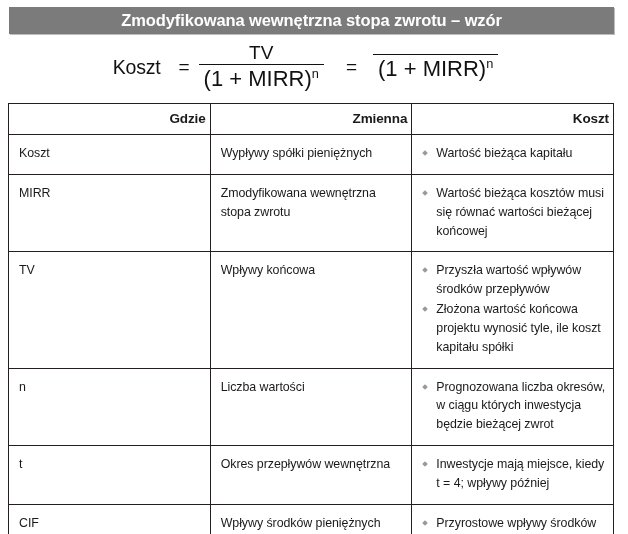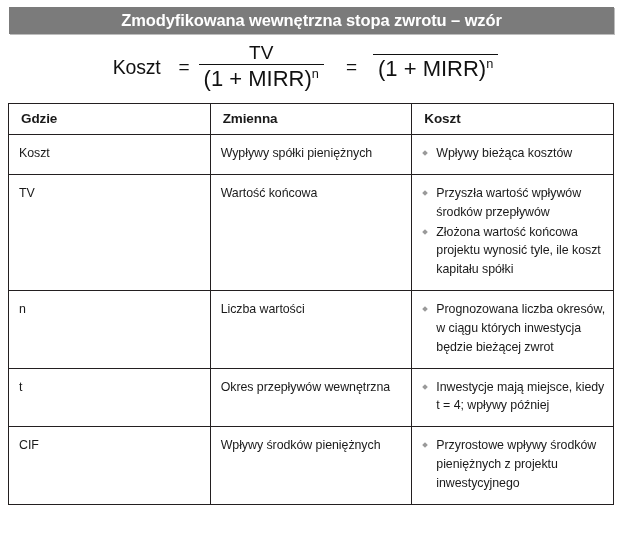--- a/index.html
+++ b/index.html
@@ -136,24 +136,24 @@
     width: 606px;
     table-layout: fixed;
   }
   table.vars th,
   table.vars td {
     border: 1px solid #231f20;
     vertical-align: top;
     background: #ffffff;
   }
   table.vars thead th {
-    text-align: left;
+    text-align: right;
     font-size: 13.5px;
     font-weight: bold;
-    padding: 7px 4px 8px 12px;
+    padding: 7px 4px 8px 4px;
     border-bottom-width: 1.6px;
     letter-spacing: -0.1px;
   }
   table.vars tbody td {
     font-size: 12.4px;
     line-height: 1.52;
     padding: 9px 6px 10px 10px;
     letter-spacing: -0.05px;
   }
   td.c-symbol { width: 68px; padding-left: 10px; }
@@ -218,27 +218,36 @@
           <th class="c-name">Zmienna</th>
           <th class="c-notes">Koszt</th>
         </tr>
       </thead>
       <tbody id="table-body">
           <tr>
             <td class="c-symbol">Koszt</td>
             <td class="c-name">Wypływy spółki pieniężnych</td>
             <td class="c-notes">
               <ul class="notes-list">
-                <li>Wpływy bieżąca kosztów</li>
+                <li>Wartość bieżąca kapitału</li>
+              </ul>
+            </td>
+          </tr>
+          <tr>
+            <td class="c-symbol">MIRR</td>
+            <td class="c-name">Zmodyfikowana wewnętrzna stopa zwrotu</td>
+            <td class="c-notes">
+              <ul class="notes-list">
+                <li>Wartość bieżąca kosztów musi się równać wartości bieżącej końcowej</li>
               </ul>
             </td>
           </tr>
           <tr>
             <td class="c-symbol">TV</td>
-            <td class="c-name">Wartość końcowa</td>
+            <td class="c-name">Wpływy końcowa</td>
             <td class="c-notes">
               <ul class="notes-list">
                 <li>Przyszła wartość wpływów środków przepływów</li>
                 <li>Złożona wartość końcowa projektu wynosić tyle, ile koszt kapitału spółki</li>
               </ul>
             </td>
           </tr>
           <tr>
             <td class="c-symbol">n</td>
             <td class="c-name">Liczba wartości</td>

